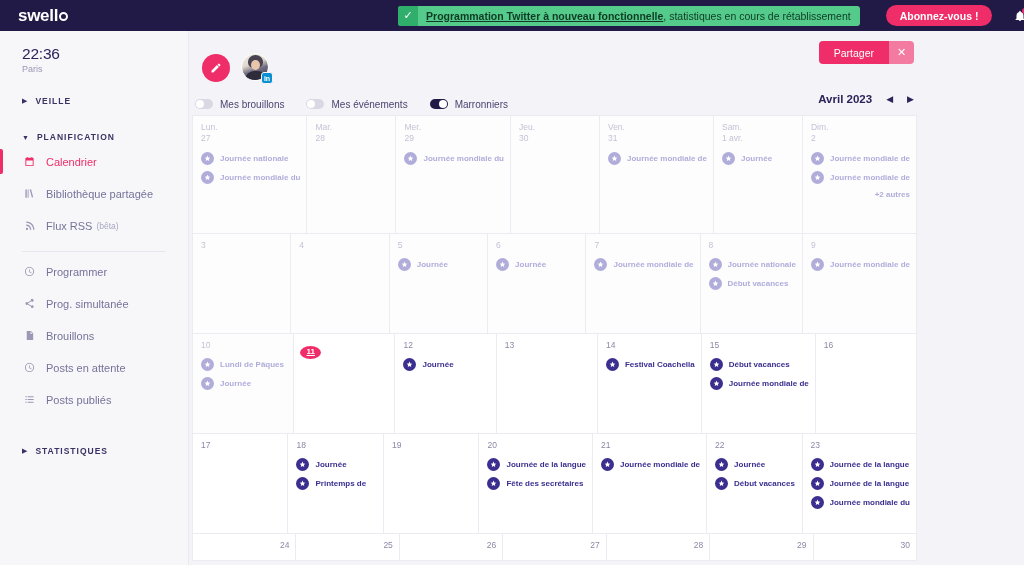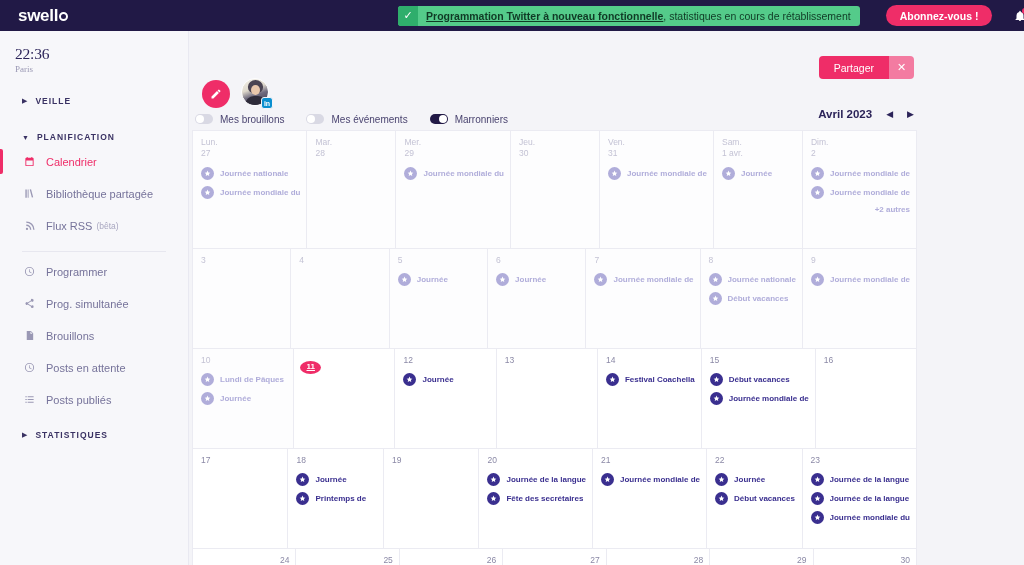--- a/index.html
+++ b/index.html
@@ -71,21 +71,21 @@
   }
 
   
   .sidebar {
     position: absolute; top: 31px; left: 0;
     width: 189px; height: 534px;
     background: #f7f7fa;
     border-right: 1px solid #e9e9f1;
     padding-top: 14px;
   }
-  .clock { padding-left: 15px; font-family: Liberation Serif, serif; }
+  .clock { padding-left: 22px; }
   .clock .time { font-size: 15.5px; font-weight: 400; color: #2b2359; letter-spacing: -0.2px; }
   .clock .city { font-size: 9px; color: #9a98b4; margin-top: 1px; }
 
   .section-head {
     display: flex; align-items: center;
     padding-left: 22px; margin-top: 22px;
     font-size: 8.5px; font-weight: 700; letter-spacing: 1px;
     color: #3a3263; text-transform: uppercase;
     cursor: pointer;
   }
@@ -120,21 +120,21 @@
   
   .main {
     position: absolute; top: 31px; left: 189px;
     width: 835px; height: 534px;
     background: #f4f4f8;
   }
   .main-head {
     position: relative;
     height: 62px;
     padding: 10px 0 0 13px;
-    display: flex; align-items: flex-end; margin-top: 15px;
+    display: flex; align-items: center;
   }
   .compose-btn {
     width: 28px; height: 28px; border-radius: 50%;
     background: #ef2d68;
     display: flex; align-items: center; justify-content: center;
     cursor: pointer; border: none;
     margin-top: 2px;
   }
   .compose-btn svg { width: 12px; height: 12px; fill: #fff; }
   .avatar-wrap {
@@ -384,21 +384,21 @@
 
   <div class="nav-item">
     <span class="ic">
       <svg viewBox="0 0 24 24">
           <path d="M3 5h3v2H3zm5 0h13v2H8zM3 11h3v2H3zm5 0h13v2H8zM3 17h3v2H3zm5 0h13v2H8z"></path>
         </svg>
     </span>
     <span>Posts publiés</span>
   </div>
 
-  <div class="section-head" style="margin-top:18px;">
+  <div class="section-head" style="margin-top:34px;">
     <span class="tri">▶</span>
     <span>STATISTIQUES</span>
   </div>
 </div>
 
 <div class="main">
 
   <div class="main-head">
     <button class="compose-btn">
       <svg viewBox="0 0 24 24">

